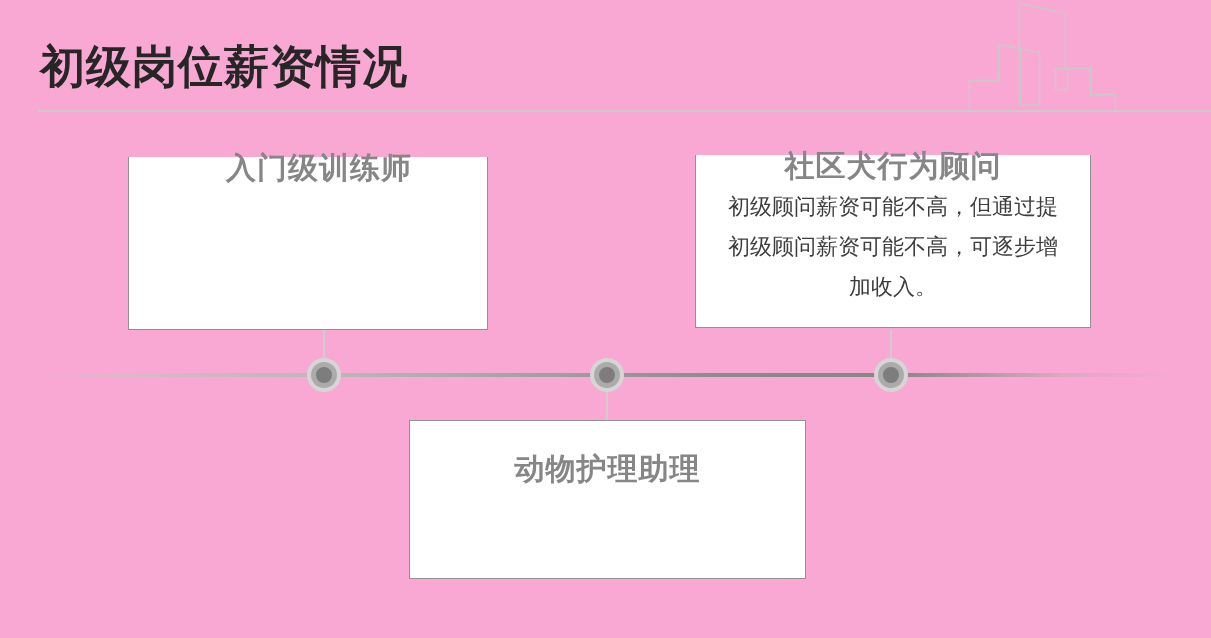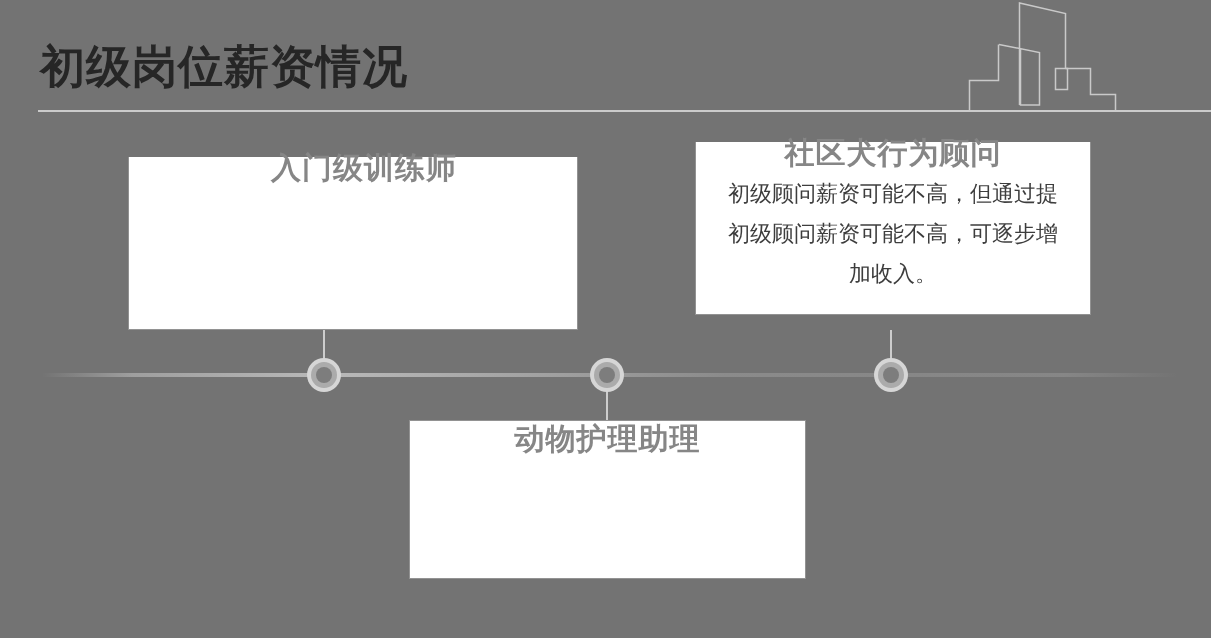--- a/index.html
+++ b/index.html
@@ -5,21 +5,21 @@
   html, body {
     margin: 0;
     padding: 0;
     background: #ffffff;
     font-family: "Liberation Sans", sans-serif;
   }
   .stage {
     position: relative;
     width: 1211px;
     height: 638px;
-    background: #737373;
+    background: #f9a8d4;
     overflow: hidden;
   }
 
   
   .slide-title {
     position: absolute;
     left: 40px;
     top: 40px;
     margin: 0;
     font-size: 45px;
@@ -87,35 +87,35 @@
   
   .card {
     position: absolute;
     box-sizing: border-box;
     background: #ffffff;
     border: 1px solid #929292;
     text-align: center;
     z-index: 3;
   }
   .card.open-top { border-top: 0; }
-  .card.c-left   { left: 128px; top: 157px; width: 450px; height: 173px; padding-left: 22px; }
-  .card.c-right  { left: 695px; top: 142px; width: 396px; height: 173px; }
+  .card.c-left   { left: 128px; top: 157px; width: 360px; height: 173px; padding-left: 22px; }
+  .card.c-right  { left: 695px; top: 155px; width: 396px; height: 173px; }
   .card.c-bottom { left: 409px; top: 420px; width: 397px; height: 159px; }
 
   .card-title {
     margin: 0;
     font-size: 30px;
     line-height: 36px;
     font-weight: 700;
     color: #868686;
     letter-spacing: 1px;
   }
   .card.c-left  .card-title,
   .card.c-right .card-title { margin-top: -7px; }
-  .card.c-bottom .card-title { }
+  .card.c-bottom .card-title { margin-top: 30px; }
 
   .card-body {
     margin: 3px 0 0 0;
     font-size: 22px;
     line-height: 40px;
     color: #3d3d3d;
     white-space: pre-line;
   }
 </style>
 </head>

